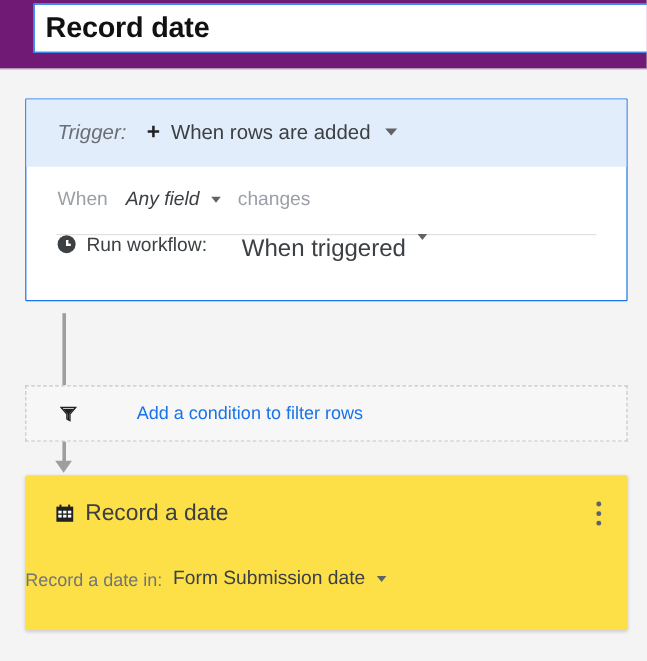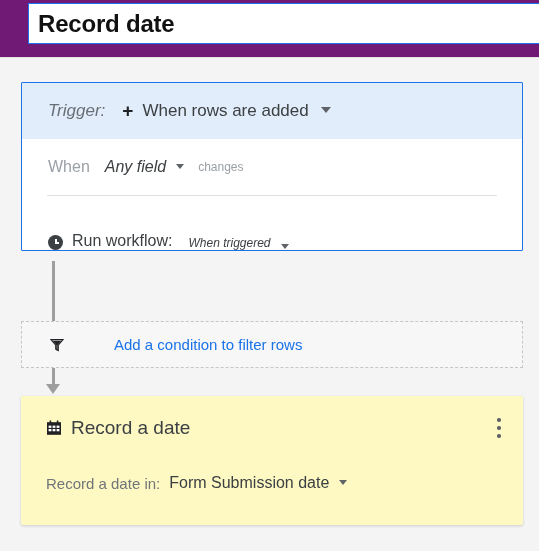--- a/index.html
+++ b/index.html
@@ -136,33 +136,33 @@
     font-size: 16px;
     color: #9aa0a6;
   }
   .txt-anyfield {
     font-size: 16px;
     color: #3c4043;
     font-style: italic;
     margin-left: 15px;
   }
   .txt-changes {
-    font-size: 12px;
+    font-size: 16px;
     color: #9aa0a6;
     margin-left: 14px;
   }
   .divider {
     height: 1px;
     background: #e0e0e0;
     margin: 0 25px 0 25px;
   }
   .trigger-row-run {
     height: 54px;
     display: flex;
-    align-items: flex-end;
+    align-items: flex-start;
     padding-left: 26px;
     box-sizing: border-box;
   }
   .clock-icon {
     width: 15px;
     height: 15px;
     border-radius: 50%;
     background: #3c4043;
     position: relative;
     margin-right: 9px;
@@ -184,24 +184,23 @@
     top: 7px;
     width: 4px;
     height: 1.5px;
     background: #ffffff;
   }
   .run-label {
     font-size: 16px;
     color: #3c4043;
   }
   .run-value {
-    font-size: 12px;
-    color: #3c4043;
-    margin-left: 16px;
-    font-style: italic;
+    font-size: 20px;
+    color: #3c4043;
+    margin-left: 29px;
   }
 
   
   .connector {
     position: absolute;
     width: 3px;
     background: #9e9e9e;
     left: 52px;
   }
   .arrow-head {
@@ -242,21 +241,21 @@
     color: #1a73e8;
   }
 
   
   .action-card {
     position: absolute;
     left: 21px;
     top: 338px;
     width: 502px;
     height: 129px;
-    background: #fef9c3;
+    background: #fde047;
     box-sizing: border-box;
     border-radius: 2px;
     box-shadow: 0 1px 3px rgba(0,0,0,0.16);
   }
   .action-header {
     height: 64px;
     display: flex;
     align-items: center;
     padding-left: 25px;
     padding-right: 18px;
@@ -286,21 +285,20 @@
     display: block;
     width: 3.5px;
     height: 3.5px;
     border-radius: 50%;
     background: #5f6368;
     margin-bottom: 4.5px;
   }
   .action-row {
     display: flex;
     align-items: center;
-    padding-left: 25px;
     box-sizing: border-box;
     height: 46px;
   }
   .action-row-label {
     font-size: 15px;
     color: #70757a;
   }
   .action-row-value {
     font-size: 16px;
     color: #3c4043;

